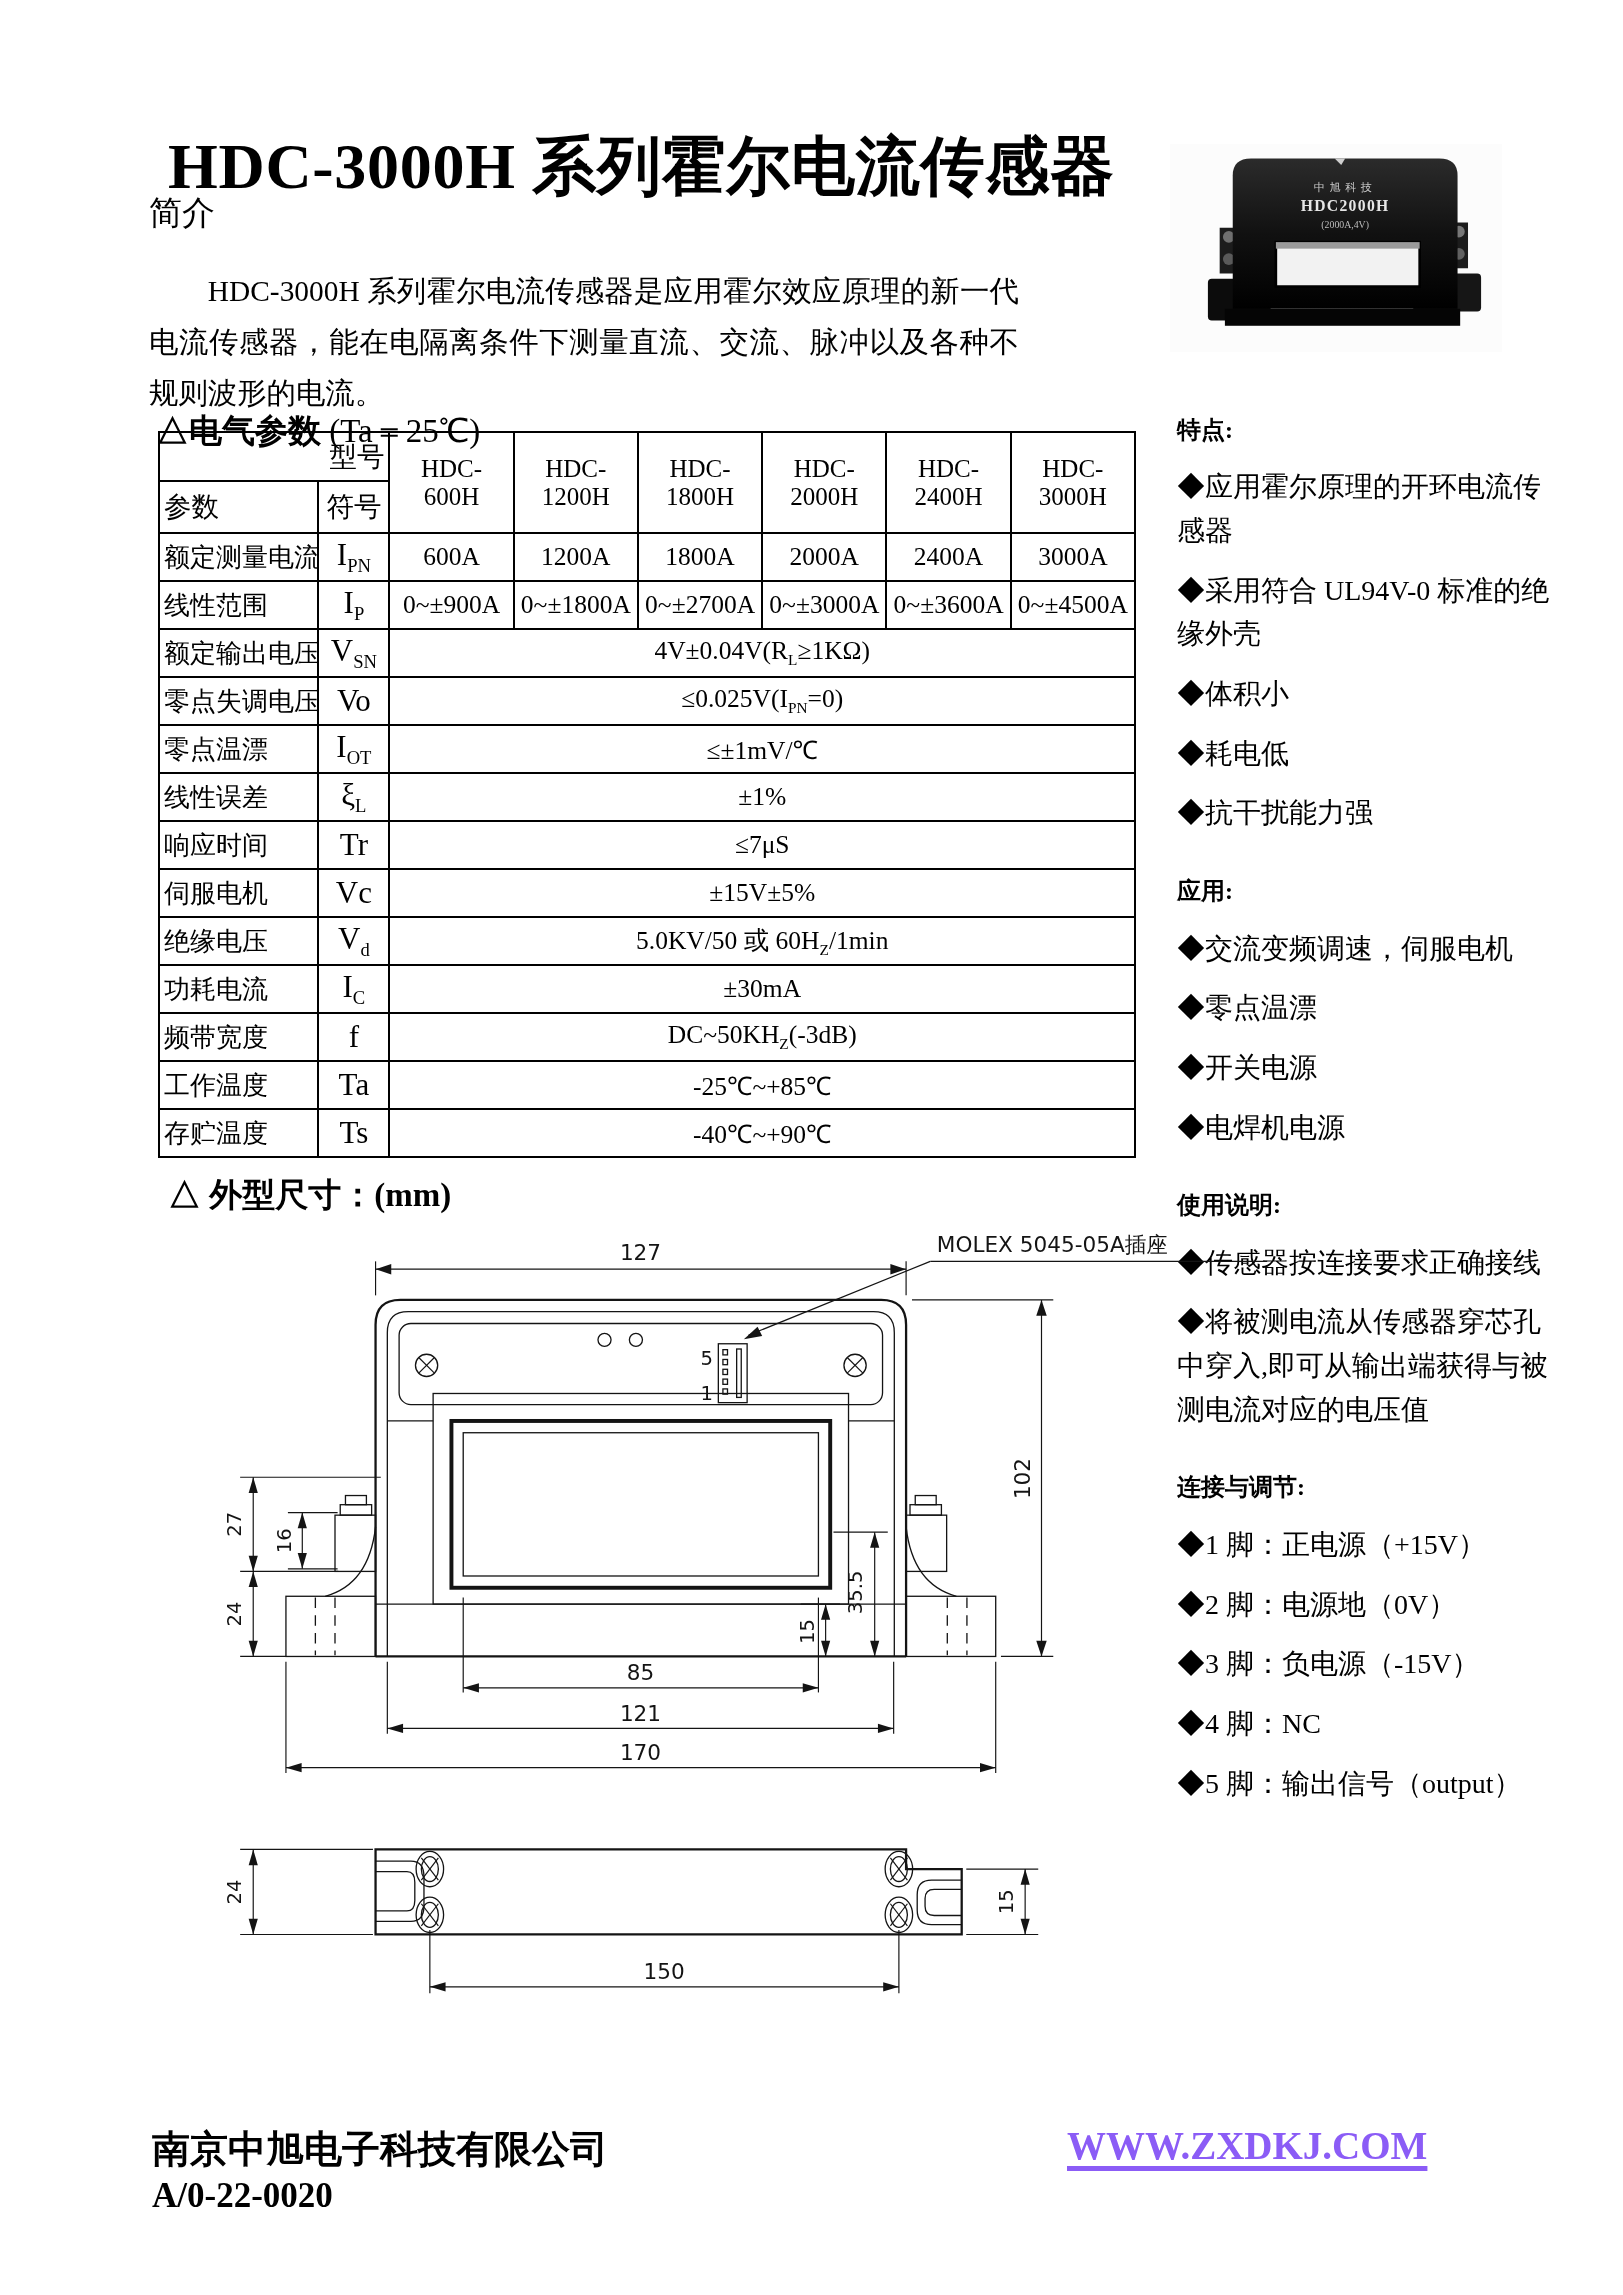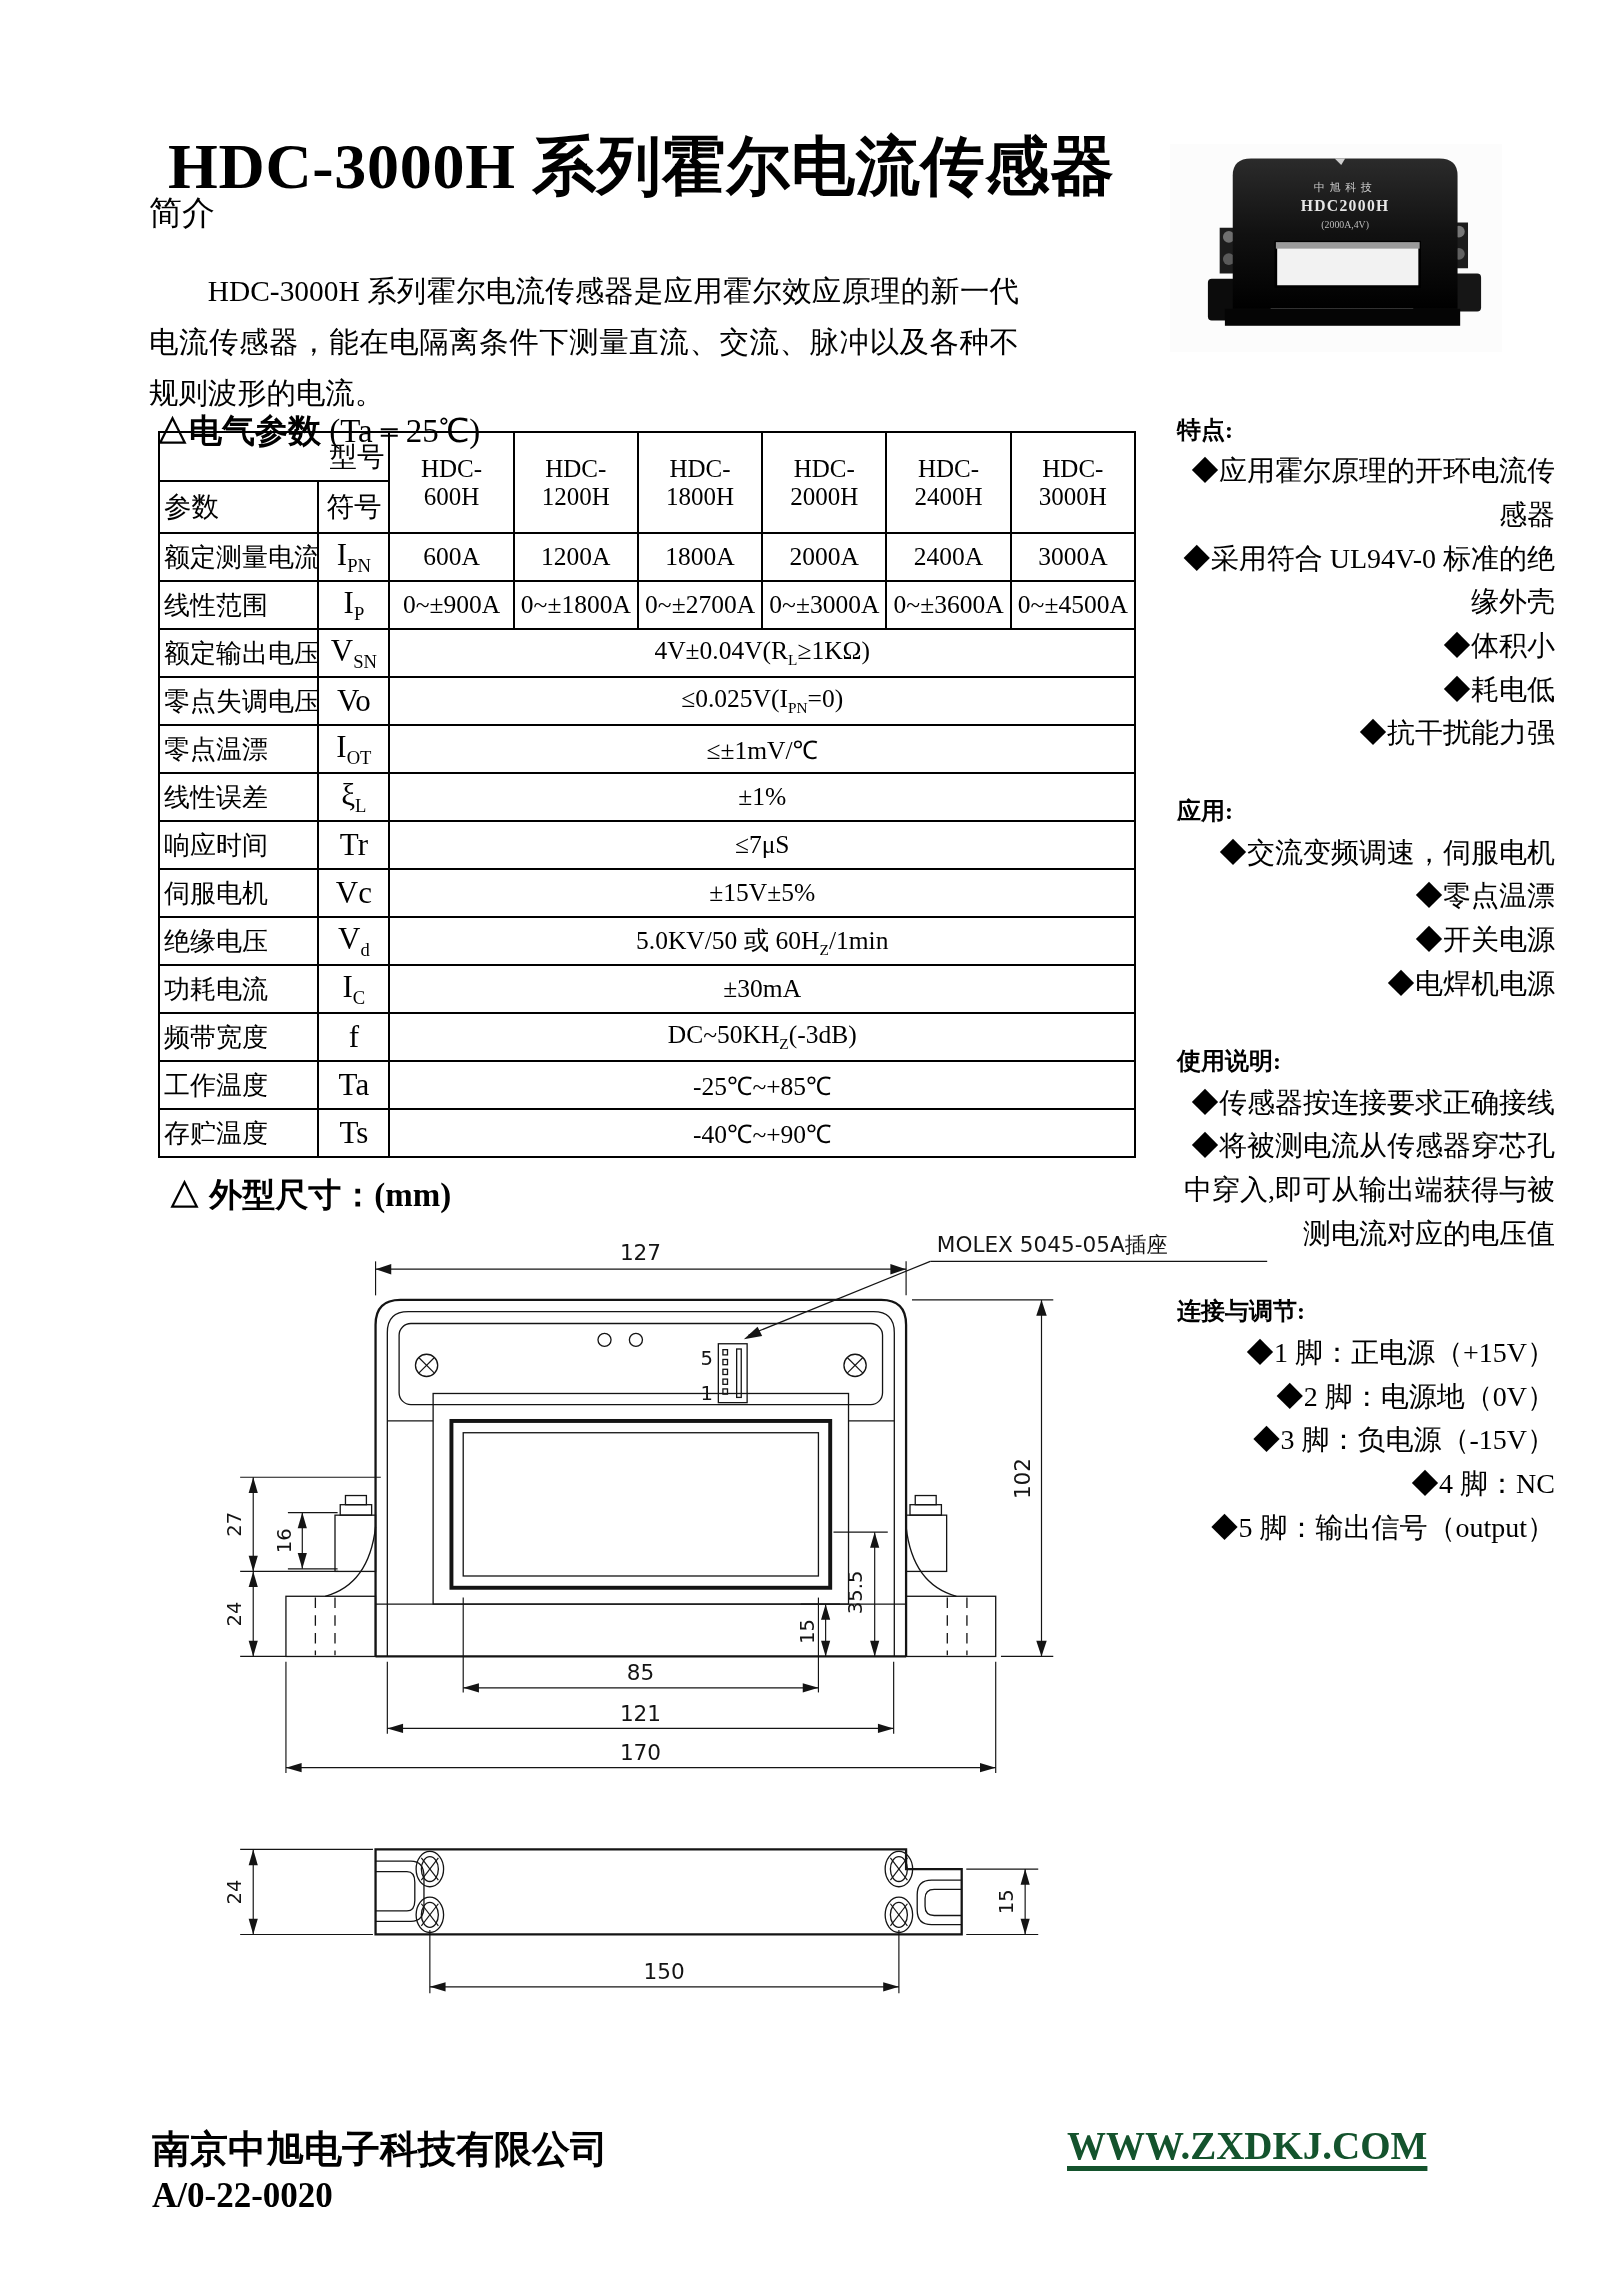--- a/index.html
+++ b/index.html
@@ -23,37 +23,37 @@
   td.sym-h{font-size:27.5px;text-align:center;}
   td.model{font-size:25px;text-align:center;}
   td.pname{font-size:26px;height:46px;padding-left:6.5px;white-space:nowrap;}
   td.sym{font-size:31px;text-align:center;margin-top:27px;}
   td.val{font-size:25.5px;text-align:center;white-space:nowrap;}
   table.params sub{font-size:0.60em;}
   
   .sidebar{left:1177px;top:412px;width:378px;font-size:28px;line-height:1.56;}
   .s-sec + .s-sec{margin-top:38px;}
   .s-head{font-weight:bold;font-size:24px;}
-  .s-item{text-align:right;}
+  .s-item{text-align:left;margin-top:16px;}
   
   .photo{left:1170px;top:144px;width:332px;height:208px;background:#fcfcfc;}
   
   svg.drawing{left:178px;top:1205px;}
   .ln1{fill:none;stroke:#141414;stroke-width:2px;}
   .ln2{fill:none;stroke:#141414;stroke-width:3.5px;}
   .ln3{fill:none;stroke:#141414;stroke-width:6px;}
   .lnd{fill:none;stroke:#141414;stroke-width:2px;stroke-dasharray:16 11;}
   .dim{stroke:#141414;stroke-width:1.8px;}
   .arr{fill:#141414;stroke:none;}
   text.d{font-family:"DejaVu Sans", sans-serif;font-size:33px;fill:#141414;}
   text.dp{font-family:"DejaVu Sans", sans-serif;font-size:30px;fill:#141414;}
   
   .company{left:152px;top:2124px;font-size:38px;font-weight:bold;}
   .docno{left:152px;top:2176px;font-size:35px;font-weight:bold;}
-  .site{left:1067px;top:2123px;font-size:39px;font-weight:bold;color:#14532d;
+  .site{left:1067px;top:2123px;font-size:39px;font-weight:bold;color:#8b5cf6;
         text-decoration:underline;text-decoration-thickness:4.6px;text-underline-offset:6.5px;}
 </style>
 </head>
 <body>
 
 <div class="page">
 
   <h1 class="abs title">HDC-3000H 系列霍尔电流传感器</h1>
 
   <div class="abs intro-h">简介</div>

